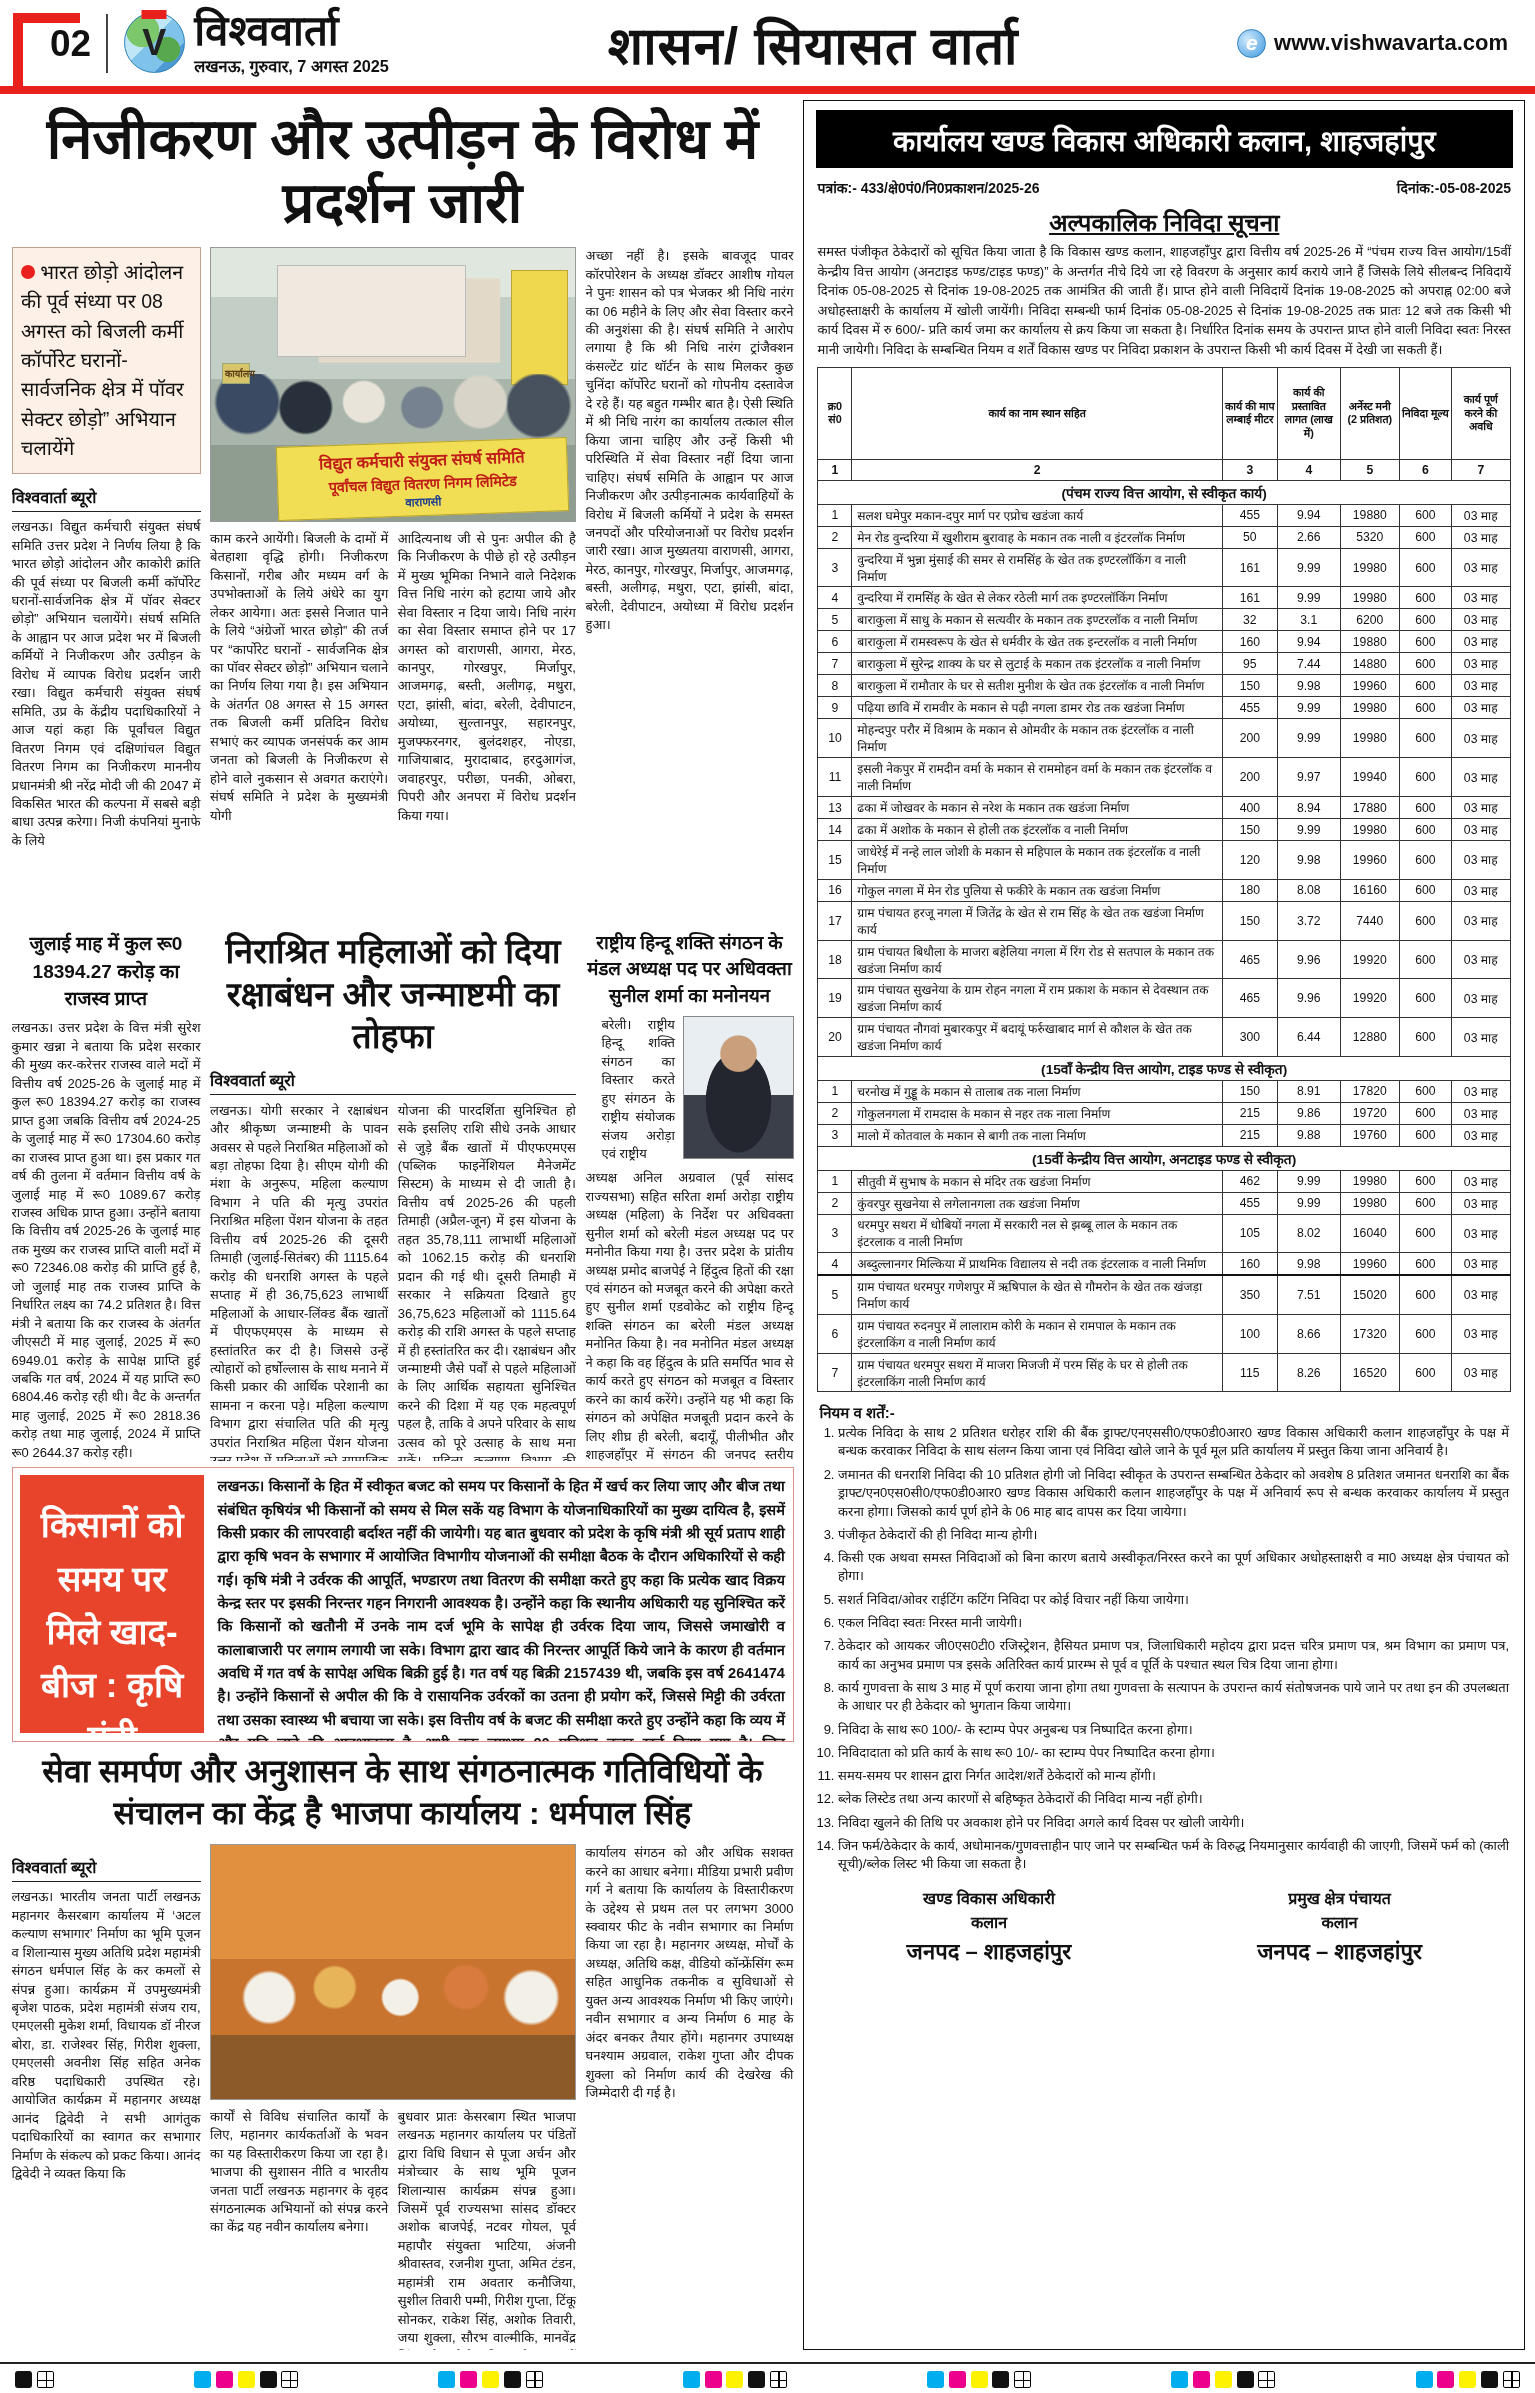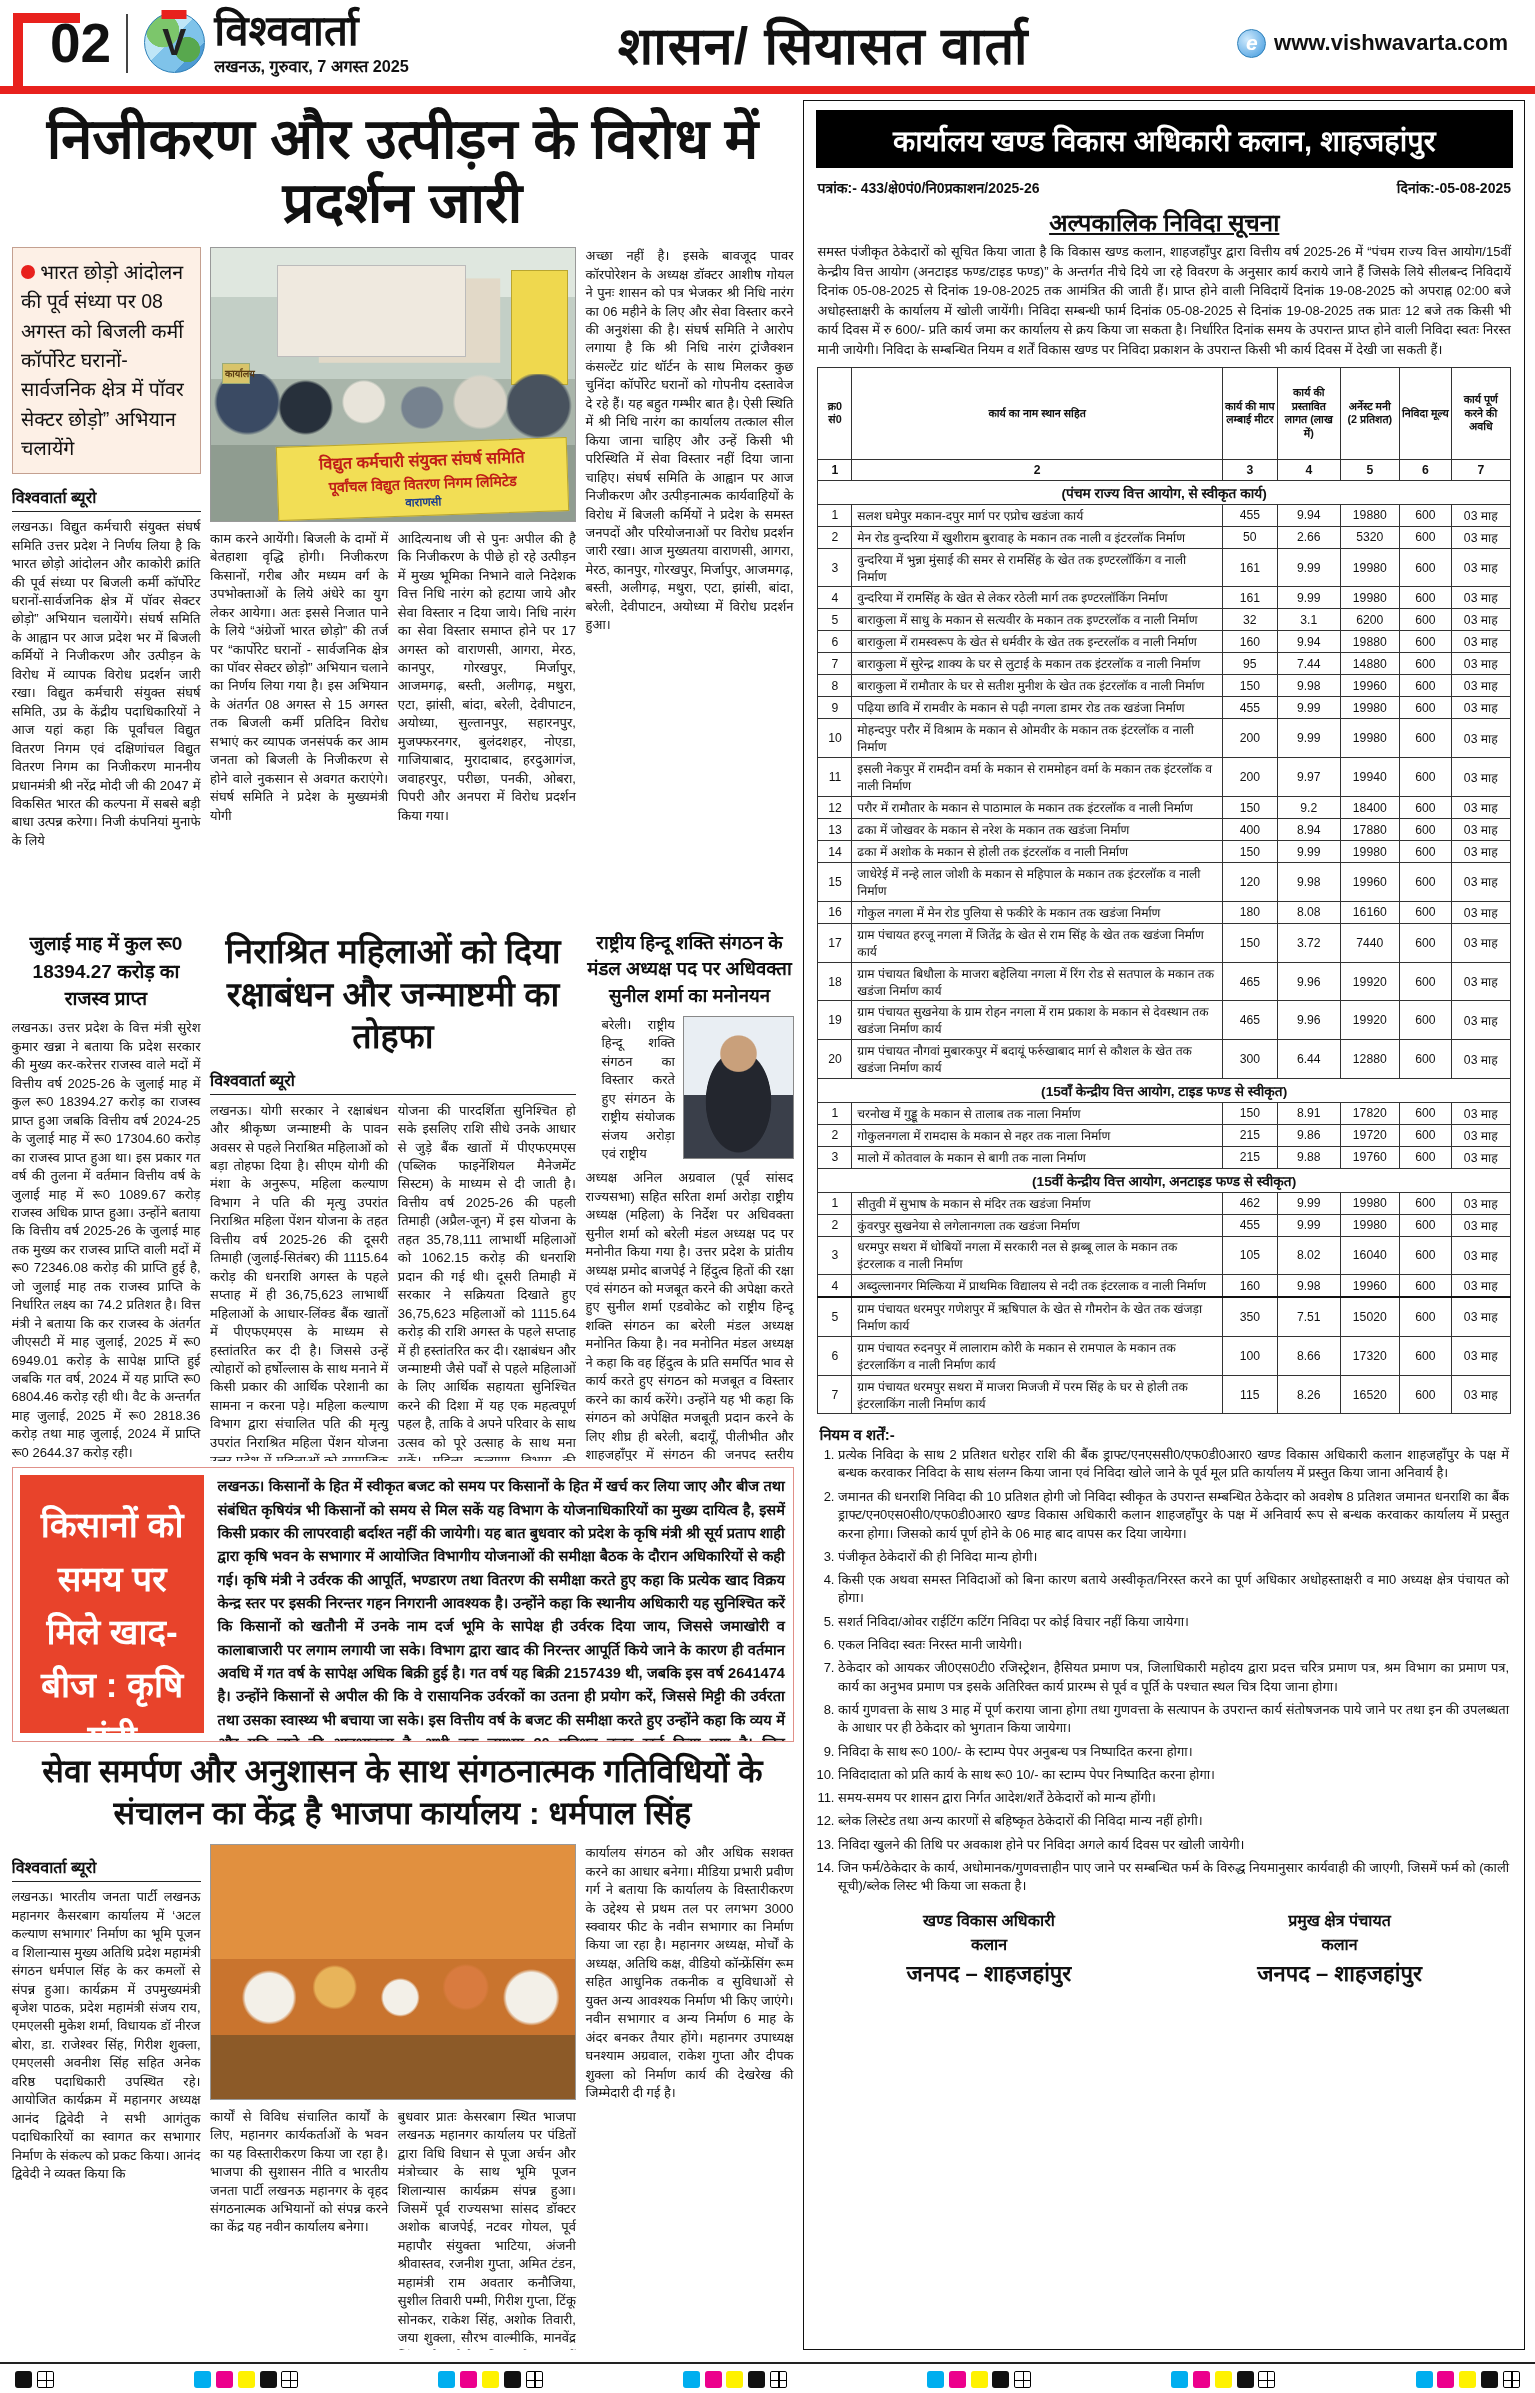--- a/index.html
+++ b/index.html
@@ -2,21 +2,21 @@
 <html lang="hi"><head>
 <meta charset="utf-8">
 <style>
   * { box-sizing: border-box; margin: 0; padding: 0; }
   body { background:#888; font-family:"Liberation Sans","DejaVu Sans",sans-serif; }
   .page { width:1535px; height:2394px; background:#fff; position:relative; overflow:hidden; color:#111; margin:0 auto; }
 
   
   .masthead { height:94px; display:flex; align-items:center; position:relative; border-bottom:8.6px solid #e8211d; padding-left:29px; }
   .corner { position:absolute; left:13.4px; top:13.4px; width:67px; height:75px; border-left:10.5px solid #e8211d; border-top:10.5px solid #e8211d; }
-  .pageno { font-size:55px; font-weight:800; margin-left:21px; line-height:1; }
+  .pageno { font-size:37px; font-weight:800; margin-left:21px; line-height:1; }
   .mh-div { width:1.9px; height:59px; background:#444; margin:0 15.3px; }
   .brand { display:flex; align-items:center; gap:9.6px; }
   .globe { width:61px; height:61px; border-radius:50%; background:
       radial-gradient(circle at 30% 30%, #7cc66b 0 28%, transparent 29%),
       radial-gradient(circle at 72% 62%, #58a84e 0 22%, transparent 23%),
       linear-gradient(135deg,#bfe6f7 0 45%, #7fc3ea 45% 75%, #4e9bd4 75%);
       border:1.9px solid #2d7fb8; display:grid; place-items:center; font-weight:900; font-size:36px; color:#222; position:relative; }
   .globe i { position:absolute; top:-3.8px; left:50%; transform:translateX(-50%); width:25px; height:9.6px; background:#e8211d; font-style:normal; }
   .brand-text { display:flex; flex-direction:column; }
   .paper-name { font-size:42px; font-weight:800; line-height:1.05; }
@@ -351,29 +351,20 @@
               <td class="c4">19980</td>
               <td class="c5">600</td>
               <td class="c6">03 माह</td>
             </tr>
             <tr>
               <td class="c0">11</td>
               <td class="c1">इसली नेकपुर में रामदीन वर्मा के मकान से राममोहन वर्मा के मकान तक इंटरलॉक व नाली निर्माण</td>
               <td class="c2">200</td>
               <td class="c3">9.97</td>
               <td class="c4">19940</td>
-              <td class="c5">600</td>
-              <td class="c6">03 माह</td>
-            </tr>
-            <tr>
-              <td class="c0">12</td>
-              <td class="c1">परौर में रामौतार के मकान से पाठामाल के मकान तक इंटरलॉक व नाली निर्माण</td>
-              <td class="c2">150</td>
-              <td class="c3">9.2</td>
-              <td class="c4">18400</td>
               <td class="c5">600</td>
               <td class="c6">03 माह</td>
             </tr>
             <tr>
               <td class="c0">13</td>
               <td class="c1">ढका में जोखवर के मकान से नरेश के मकान तक खडंजा निर्माण</td>
               <td class="c2">400</td>
               <td class="c3">8.94</td>
               <td class="c4">17880</td>
               <td class="c5">600</td>

